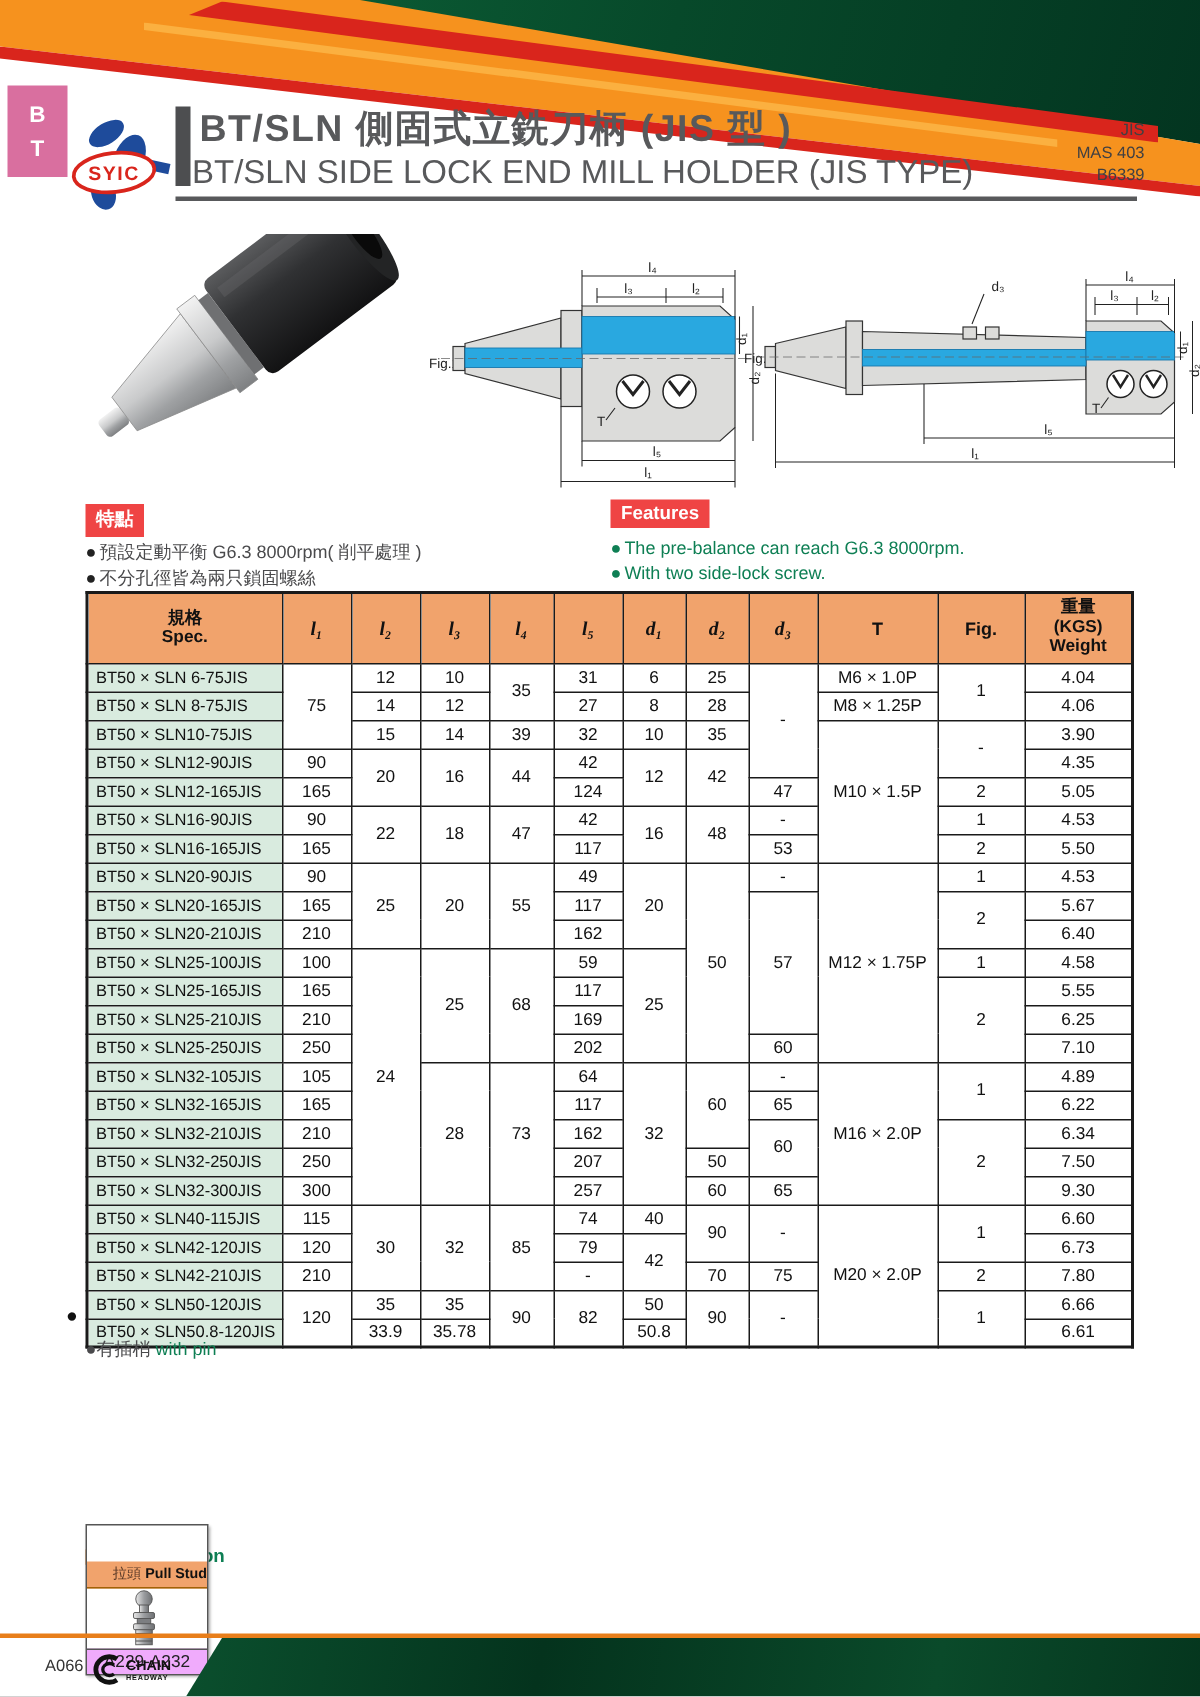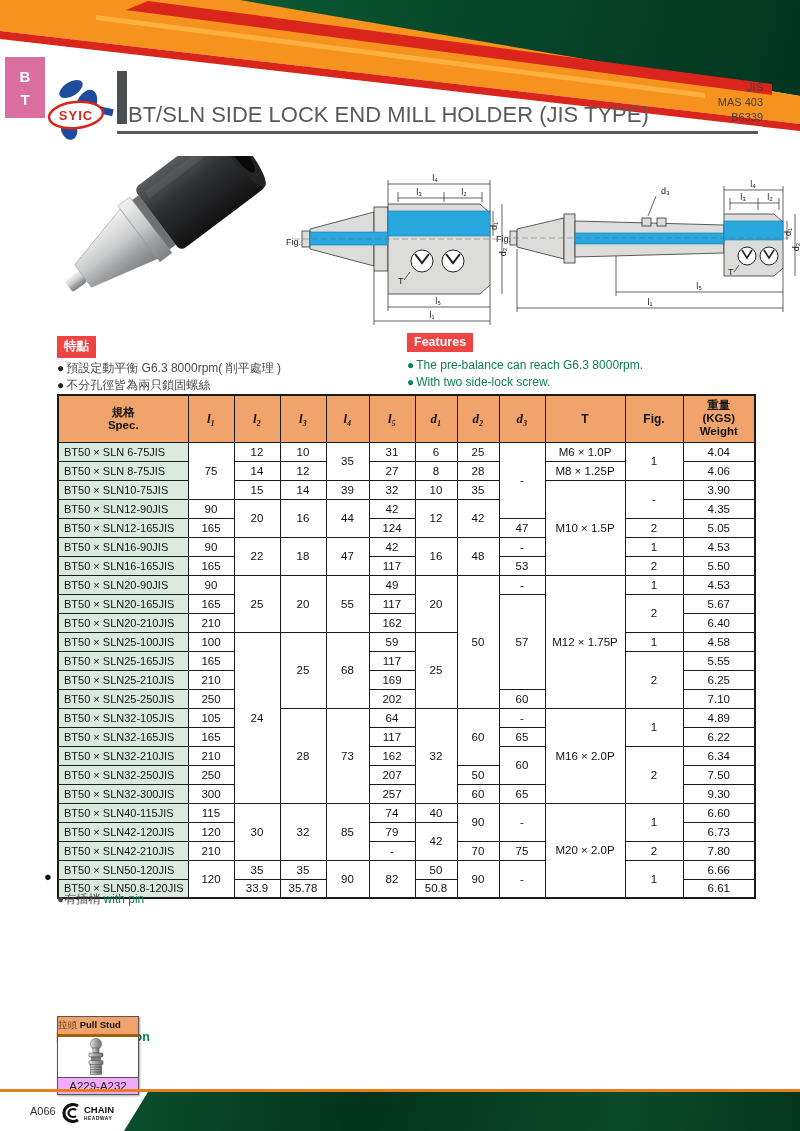--- a/index.html
+++ b/index.html
@@ -54,21 +54,21 @@
   tbody tr { height:19px;margin-left:16px; }
   td.spec { background:#D9EBDF; text-align:left; padding-left:5px; font-size:11px; white-space:nowrap; }
   
   .pin-marker { left:44px; top:869px; font-size:13px; color:#111; }
   .footnote { left:57px; top:891px; font-size:12px; color:#4A4A4C; }
   .footnote .en { color:#0E7F54;text-align:right; }
   .option-head { left:57px; top:996px; font-size:12.5px; color:#4A4A4C; font-weight:bold;margin-top:33px; }
   .option-head .arr { color:#E87E1A; margin-right:2px; }
   .option-head .en { color:#0E7F54; font-weight:bold; }
   .stud-card { left:57px; top:1016px; width:82px; border:1px solid #555; background:#fff; box-shadow:1px 1px 2px rgba(0,0,0,.35); }
-  .stud-head { background:#F1A36C; border-bottom:3px solid #a16207; font-size:9.5px; text-align:left; padding:2px 0; color:#5A3A28; white-space:nowrap; }
+  .stud-head { background:#F1A36C; border-bottom:1px solid #a16207; font-size:9.5px; text-align:right; padding:2px 0; color:#5A3A28; white-space:nowrap;margin-top:24px; }
   .stud-head b { color:#111; }
   .stud-body { height:40px; display:flex; align-items:center; justify-content:center; }
   .stud-foot { background:#f0abfc; border-top:1px solid #555; font-size:11.5px; text-align:center; padding:2px 0; color:#222; }
   
   .footer-line { left:0; top:1089px; width:800px; height:3px; background:#E87E1A; }
   .footer-band { left:0; top:1092px; width:800px; height:39px;
     background:linear-gradient(100deg,#0E5E36 0%,#04331D 45%,#0A4A2A 78%,#05361E 100%);
     clip-path:polygon(148px 0,800px 0,800px 39px,124px 39px); }
   .page-code { left:30px; top:1105px; font-size:11px; color:#333; }
   .brand-logo { left:60px; top:1100px; }
@@ -96,20 +96,21 @@
       <ellipse cx="31" cy="13" rx="13" ry="7" fill="#1E4B9B" transform="rotate(-32 31 13)"></ellipse>
       <ellipse cx="46" cy="30" rx="10" ry="17" fill="#1E4B9B" transform="rotate(22 46 30)"></ellipse>
       <ellipse cx="29" cy="53" rx="8" ry="11" fill="#1E4B9B" transform="rotate(-18 29 53)"></ellipse>
       <rect x="58" y="30" width="16" height="7" fill="#1E4B9B" transform="rotate(12 58 30)"></rect>
     </g>
     <ellipse cx="36" cy="39" rx="27" ry="13" fill="#fff" stroke="#D9251C" stroke-width="2.5" transform="rotate(-6 36 39)"></ellipse>
     <text x="36" y="44" text-anchor="middle" font-size="13" font-weight="bold" fill="#D9251C" letter-spacing="1">SYIC</text>
   </svg>
 
   <div class="abs title-bar"></div>
+  <div class="abs title-zh">BT/SLN 側固式立銑刀柄 (JIS 型 )</div>
   <div class="abs title-en">BT/SLN SIDE LOCK END MILL HOLDER (JIS TYPE)</div>
   <div class="abs title-underline"></div>
   <div class="abs standards">
     <div>JIS</div>
     <div>MAS 403</div>
     <div>B6339</div>
   </div>
 
   <svg class="abs" style="left:35px;top:156px" width="248" height="182" viewBox="0 0 248 182">
     <defs>

